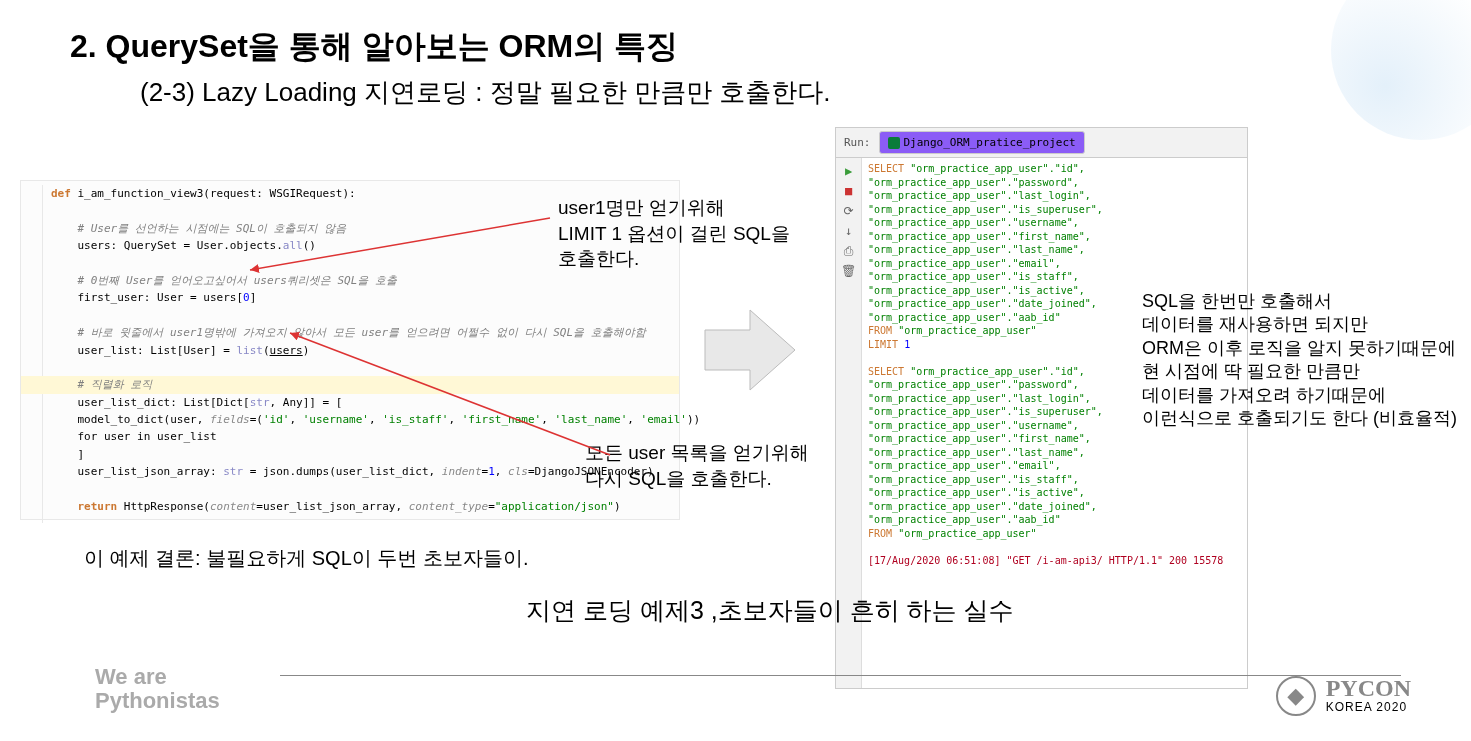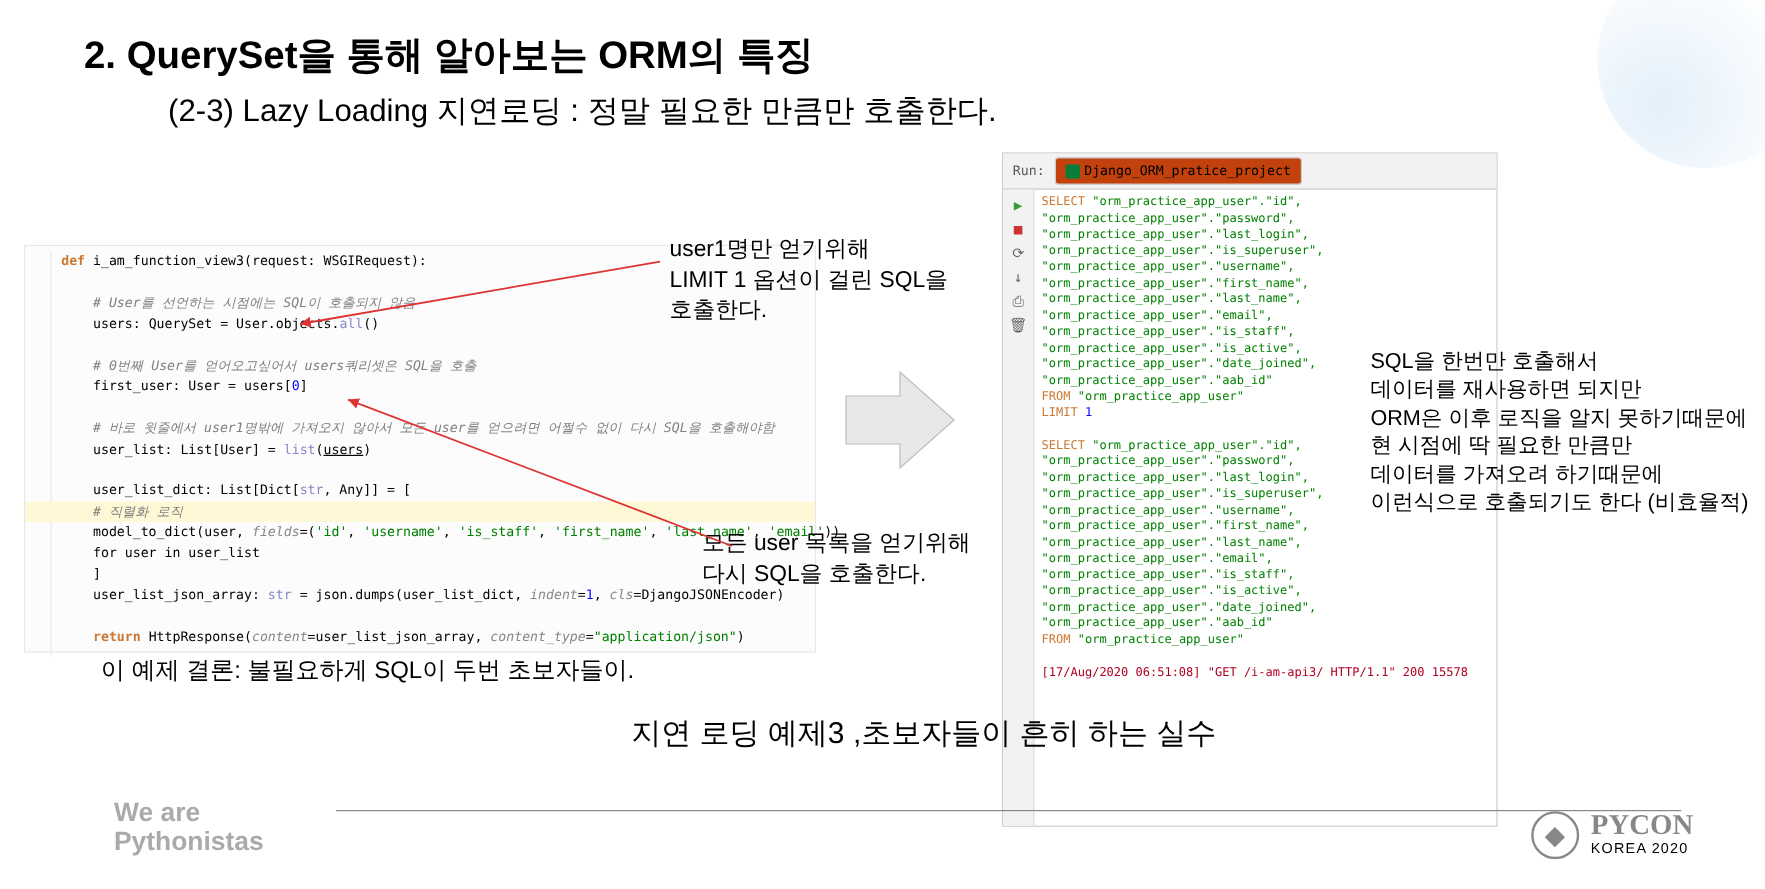--- a/index.html
+++ b/index.html
@@ -1,41 +1,41 @@
 <!DOCTYPE html>
 <html><head>
 <meta charset="utf-8">
 <style>
   * { margin: 0; padding: 0; box-sizing: border-box; }
   body { font-family: -apple-system, "Malgun Gothic", sans-serif; background: #fff; width: 1471px; height: 741px; position: relative; overflow: hidden; }
   .title { position: absolute; top: 25px; left: 70px; font-size: 32px; font-weight: 700; color: #000; }
   .subtitle { position: absolute; top: 75px; left: 140px; font-size: 26px; font-weight: 400; color: #000; }
   
-  .code-left { position: absolute; top: 180px; left: 20px; width: 660px; font-family: Menlo, Consolas, monospace; font-size: 11px; line-height: 1.4; background: #fcfcfc; border: 1px solid #e8e8e8; padding: 4px 0; margin-top: 24px; }
+  .code-left { position: absolute; top: 180px; left: 20px; width: 660px; font-family: Menlo, Consolas, monospace; font-size: 11px; line-height: 1.4; background: #fcfcfc; border: 1px solid #e8e8e8; padding: 4px 0; }
   .code-left .line { padding: 1px 6px 1px 30px; white-space: pre; position: relative; }
   .code-left .gutter { position: absolute; left: 0; width: 22px; height: 100%; border-right: 1px solid #e8e8e8; }
   .code-left .hl { background: #fff8d6; }
   .kw { color: #cc7832; font-weight: 600; }
   .fn { color: #000; }
   .param { color: #888; font-style: italic; }
   .builtin { color: #8888c6; }
   .str { color: #008000; }
   .comment { color: #808080; font-style: italic; }
   .num { color: #0000ff; }
   .under { text-decoration: underline; }
   
   .annot { position: absolute; font-size: 19px; color: #000; line-height: 1.35; }
   .arrow-red { position: absolute; pointer-events: none; }
   
   .big-arrow { position: absolute; top: 305px; left: 700px; width: 100px; height: 90px; }
   
   .ide-panel { position: absolute; top: 127px; left: 835px; width: 413px; height: 562px; background: #fff; border: 1px solid #ccc; font-family: Menlo, Consolas, monospace; font-size: 10px; }
   .ide-header { display:flex; align-items:center; height: 30px; border-bottom: 1px solid #ccc; background: #f2f2f2; font-size: 11px; }
   .ide-run-label { padding: 0 8px; color: #555; }
-  .ide-tab { display:inline-flex; align-items:center; gap:4px; padding: 4px 8px; border: 1px solid #ccc; background: #c2410c; border-radius: 3px; }
+  .ide-tab { display:inline-flex; align-items:center; gap:4px; padding: 4px 8px; border: 1px solid #ccc; background: #8b5cf6; border-radius: 3px; }
   .ide-tab .dj-icon { width:12px; height:12px; background:#0a7c3a; border-radius:2px; display:inline-block; }
   .ide-body { display: flex; height: calc(100% - 30px); }
   .ide-toolbar { width: 26px; background: #f2f2f2; border-right: 1px solid #ddd; display:flex; flex-direction:column; align-items:center; gap:6px; padding-top:6px; }
   .tb-icon { width:14px; height:14px; display:flex; align-items:center; justify-content:center; font-size:12px; color:#666; }
   .tb-play { color:#3a9c3a; }
   .tb-stop { color:#c33; }
   .ide-console { flex:1; padding: 4px 6px; overflow: hidden; line-height: 1.35; }
   .sql-kw { color: #cc7832; }
   .sql-str { color: #008000; }
   .sql-num { color: #0000ff; }
@@ -68,22 +68,22 @@
   <div class="line"> </div>
   <div class="line">    <span class="comment"># User를 선언하는 시점에는 SQL이 호출되지 않음</span></div>
   <div class="line">    <span>users: QuerySet = User.objects.</span><span class="builtin">all</span><span>()</span></div>
   <div class="line"> </div>
   <div class="line">    <span class="comment"><span># 0번째 </span><span>User를 얻어오고싶어서 users쿼리셋은 SQL을 호출</span></span></div>
   <div class="line">    <span>first_user: User = users[</span><span class="num">0</span><span>]</span></div>
   <div class="line"> </div>
   <div class="line">    <span class="comment"><span># 바로 윗줄에서 user1명밖에 가져오지 않아서 모든 </span><span>user를 얻으려면 어쩔수 없이 다시 SQL을 호출해야함</span></span></div>
   <div class="line">    <span>user_list: List[User] = </span><span class="builtin">list</span><span>(</span><span class="under">users</span><span>)</span></div>
   <div class="line"> </div>
+  <div class="line hl">    <span class="comment"># 직렬화 로직</span></div>
   <div class="line">    <span>user_list_dict: List[Dict[</span><span class="builtin">str</span><span>, Any]] = [</span></div>
-  <div class="line hl">    <span class="comment"># 직렬화 로직</span></div>
   <div class="line"><span>    model_to_dict(user, </span><span class="param">fields</span><span>=(</span><span class="str">'id'</span>, <span class="str">'username'</span>, <span class="str">'is_staff'</span>, <span class="str">'first_name'</span>, <span class="str">'last_name'</span>, <span class="str">'email'</span><span>))</span></div>
   <div class="line"><span>    for user in user_list</span></div>
   <div class="line">    <span>]</span></div>
   <div class="line">    <span>user_list_json_array: </span><span class="builtin">str</span><span> = json.dumps(user_list_dict, </span><span class="param">indent</span><span>=</span><span class="num">1</span><span>, </span><span class="param">cls</span><span>=DjangoJSONEncoder)</span></div>
   <div class="line"> </div>
   <div class="line">    <span class="kw">return </span><span>HttpResponse(</span><span class="param">content</span><span>=user_list_json_array, </span><span class="param">content_type</span><span>=</span><span class="str">"application/json"</span><span>)</span></div>
 </div>
 
 <div class="annot" style="top:195px; left:558px; white-space:pre-line;">user1명만 얻기위해
 LIMIT 1 옵션이 걸린 SQL을

